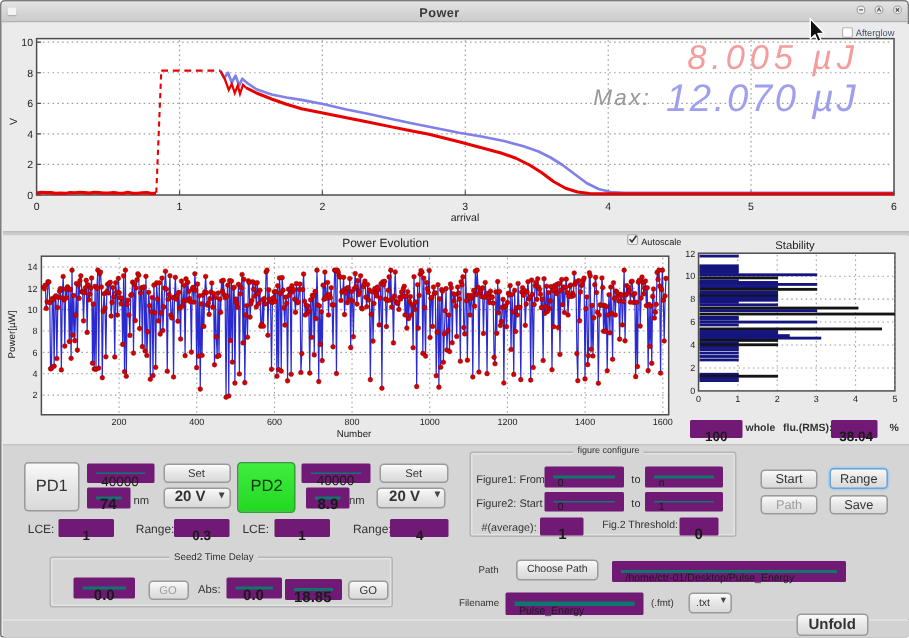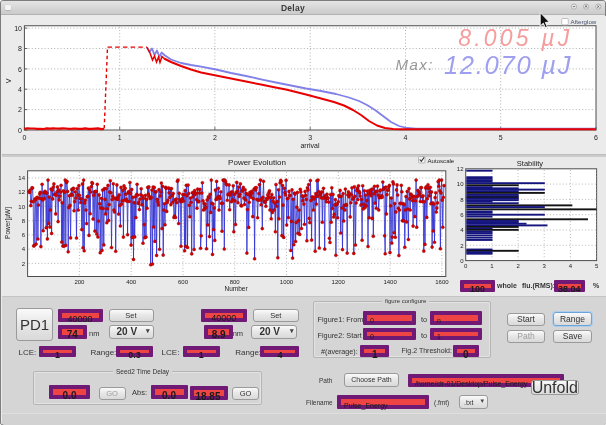--- a/index.html
+++ b/index.html
@@ -16,38 +16,38 @@
   border-top:1px solid #bdbdbd; }
 #seg-mid { position:absolute; left:1px; top:156px; width:604px; height:139px; background:#e9e9e9; }
 #seg-bot { position:absolute; left:1px; top:295px; width:604px; height:117px; background:#d5d5d5;
   border-top:1px solid #c4c4c4; }
 #seg-foot { position:absolute; left:1px; top:412px; width:604px; height:12px; background:#d2d2d2;
   border-top:1px solid #dfdfdf; border-radius:0 0 2px 2px; }
 svg.layer { position:absolute; left:0; top:0; }
 .btn { position:absolute; background:linear-gradient(#fafafa,#e8e8e8 45%,#d9d9d9);
   border:1px solid #9a9a9a; border-radius:3px; color:#333; text-align:center;
   font-family:"Liberation Sans",sans-serif; }
-.inp { position:absolute; background:#ef4444; border:4px solid #701a75; border-radius:1px;
+.inp { position:absolute; background:#0f766e; border:6px solid #701a75; border-radius:1px;
   color:#1a1a1a; font-family:"Liberation Sans",sans-serif; }
 .lbl { position:absolute; color:#333; font-family:"Liberation Sans",sans-serif; white-space:nowrap; }
 .frame { position:absolute; border:1px solid #b5b5b5; border-radius:2px;
   box-shadow:inset 0 0 0 1px #e3e3e3; }
 .ftitle { position:absolute; background:#d6d6d6; padding:0 3px; color:#333; white-space:nowrap; }
 .chev { position:absolute; right:3px; top:50%; transform:translateY(-60%); font-size:7px; color:#444; }
 </style>
 </head>
 <body>
 <div id="win">
  <div id="seg-top"></div>
  <div id="sep1"></div>
  <div id="seg-mid"></div>
  <div id="seg-bot"></div>
  <div id="seg-foot"></div>
  <div id="titlebar">
-      <div id="title">Delay</div>
+      <div id="title">Power</div>
    <div style="position:absolute;left:4px;top:4px;width:6px;height:5px;border-radius:1px;background:#f4f4f4;box-shadow:0 0.5px 1px rgba(0,0,0,0.25);"></div>
  </div>
  <svg class="layer" width="606" height="14" viewBox="0 0 606 14">
   <circle cx="573" cy="5.6" r="2.6" fill="#ededed" stroke="#9b9b9b" stroke-width="0.7"></circle>
   <circle cx="585" cy="5.6" r="2.6" fill="#ededed" stroke="#9b9b9b" stroke-width="0.7"></circle>
   <circle cx="597.3" cy="5.6" r="2.6" fill="#ededed" stroke="#9b9b9b" stroke-width="0.7"></circle>
   <path d="M571.8,5.6 L574.2,5.6" stroke="#555" stroke-width="0.8"></path>
   <path d="M583.9,6.6 L585,4.4 L586.1,6.6" fill="none" stroke="#555" stroke-width="0.8"></path>
   <path d="M596.2,4.5 L598.4,6.7 M598.4,4.5 L596.2,6.7" stroke="#555" stroke-width="0.8"></path>
  </svg>
@@ -910,31 +910,32 @@
 <rect x="465.3" y="250.24" width="26.2" height="1.9" fill="#15157e"></rect>
 <rect x="465.3" y="251.77" width="26.2" height="1.9" fill="#15157e"></rect>
  </svg>
 
  <div class="inp" style="left:459px;top:278.5px;width:35px;height:12px;font-size:9px;font-weight:bold;text-align:center;line-height:11px;">100</div>
  <div class="lbl" style="left:496px;top:280.5px;font-size:7px;font-weight:bold;">whole</div>
  <div class="lbl" style="left:521px;top:280.5px;font-size:7px;font-weight:bold;">flu.(RMS):</div>
  <div class="inp" style="left:552.5px;top:278.5px;width:31.5px;height:12px;font-size:9px;font-weight:bold;text-align:center;line-height:11px;">38.04</div>
  <div class="lbl" style="left:592px;top:280.5px;font-size:7px;font-weight:bold;">%</div>
 
- <div class="btn" style="left:15px;top:307px;width:37px;height:33px;font-size:15px;line-height:31px;">PD1</div>
+ <div class="btn" style="left:15px;top:307px;width:37px;height:33px;font-size:11px;line-height:31px;">PD1</div>
  <div class="inp" style="left:56.5px;top:308px;width:45px;height:13px;font-size:9px;text-align:center;line-height:12px;">40000</div>
  <div class="btn" style="left:107.5px;top:308px;width:45px;height:13px;font-size:7.5px;line-height:12px;">Set</div>
  <div class="inp" style="left:56.5px;top:324px;width:29.5px;height:13.5px;font-size:10px;font-weight:bold;text-align:center;line-height:12.5px;">74</div>
  <div class="lbl" style="left:88px;top:327.5px;font-size:7.5px;">nm</div>
  <div class="btn" style="left:107.5px;top:324px;width:45px;height:13.5px;font-size:10px;font-weight:bold;text-align:left;padding-left:7px;line-height:12px;">20 V<span class="chev">▾</span></div>
  <div class="lbl" style="left:17.5px;top:347px;font-size:8px;">LCE:</div>
  <div class="inp" style="left:38px;top:344.5px;width:37px;height:11.5px;font-size:9px;font-weight:bold;text-align:center;line-height:10.5px;">1</div>
  <div class="lbl" style="left:89.5px;top:347px;font-size:8px;">Range:</div>
  <div class="inp" style="left:115px;top:344.5px;width:37px;height:11.5px;font-size:9px;font-weight:bold;text-align:center;line-height:10.5px;">0.3</div>
 
+ <div class="btn" style="left:157.4px;top:307px;width:38.6px;height:33.5px;font-size:11px;line-height:31px;background:linear-gradient(#3fee3f,#22d822);border-color:#2aa52a;color:#143314;">PD2</div>
  <div class="inp" style="left:199.7px;top:308.4px;width:46px;height:12.5px;font-size:9px;text-align:center;line-height:11.5px;">40000</div>
  <div class="btn" style="left:251.6px;top:308.4px;width:46.4px;height:12.5px;font-size:7.5px;line-height:11.5px;">Set</div>
  <div class="inp" style="left:203px;top:324px;width:29.3px;height:13.8px;font-size:10px;font-weight:bold;text-align:center;line-height:12.8px;">8.9</div>
  <div class="lbl" style="left:231.7px;top:327.5px;font-size:7.5px;">nm</div>
  <div class="btn" style="left:250.4px;top:324px;width:46px;height:13.8px;font-size:10px;font-weight:bold;text-align:left;padding-left:7px;line-height:12.5px;">20 V<span class="chev">▾</span></div>
  <div class="lbl" style="left:160.6px;top:347px;font-size:8px;">LCE:</div>
  <div class="inp" style="left:181.8px;top:344.5px;width:37px;height:11.5px;font-size:9px;font-weight:bold;text-align:center;line-height:10.5px;">1</div>
  <div class="lbl" style="left:234.3px;top:347px;font-size:8px;">Range:</div>
  <div class="inp" style="left:259.4px;top:344.5px;width:39px;height:11.5px;font-size:9px;font-weight:bold;text-align:center;line-height:10.5px;">4</div>
 
@@ -969,18 +970,18 @@
  <div class="btn" style="left:552px;top:329px;width:39px;height:12.5px;font-size:8.5px;line-height:11.5px;">Save</div>
 
  <div class="lbl" style="left:318px;top:375.5px;font-size:6.5px;">Path</div>
  <div class="btn" style="left:343px;top:372px;width:55px;height:13.5px;font-size:7px;line-height:12.5px;">Choose Path</div>
  <div class="inp" style="left:407px;top:372.5px;width:156px;height:13px;font-size:7px;padding:2px 0 0 3px;">/home/ctr-01/Desktop/Pulse_Energy</div>
 
  <div class="lbl" style="left:305px;top:397.5px;font-size:6.5px;">Filename</div>
  <div class="inp" style="left:336px;top:394px;width:92px;height:14px;font-size:7px;padding:3px 0 0 3px;">Pulse_Energy</div>
  <div class="lbl" style="left:433px;top:397.5px;font-size:6.5px;">(.fmt)</div>
  <div class="btn" style="left:458px;top:394px;width:29px;height:14px;font-size:7px;text-align:left;padding-left:4px;line-height:13px;">.txt<span class="chev">▾</span></div>
- <div class="btn" style="left:529.5px;top:379px;width:48.5px;height:15px;font-size:16px;font-weight:normal;line-height:14px;">Unfold</div>
+ <div class="btn" style="left:529.5px;top:408px;width:48.5px;height:15px;font-size:10px;font-weight:bold;line-height:14px;">Unfold</div>
 
  <svg class="layer" width="606" height="425" viewBox="0 0 606 425" style="pointer-events:none;">
   <path d="M539.2,11.5 L539.2,25 L542.3,22.2 L544.2,26.6 L546.3,25.7 L544.3,21.4 L548.3,21.1 Z" fill="#111" stroke="#fff" stroke-width="0.9"></path>
  </svg>
 </div>
 
 </body></html>

